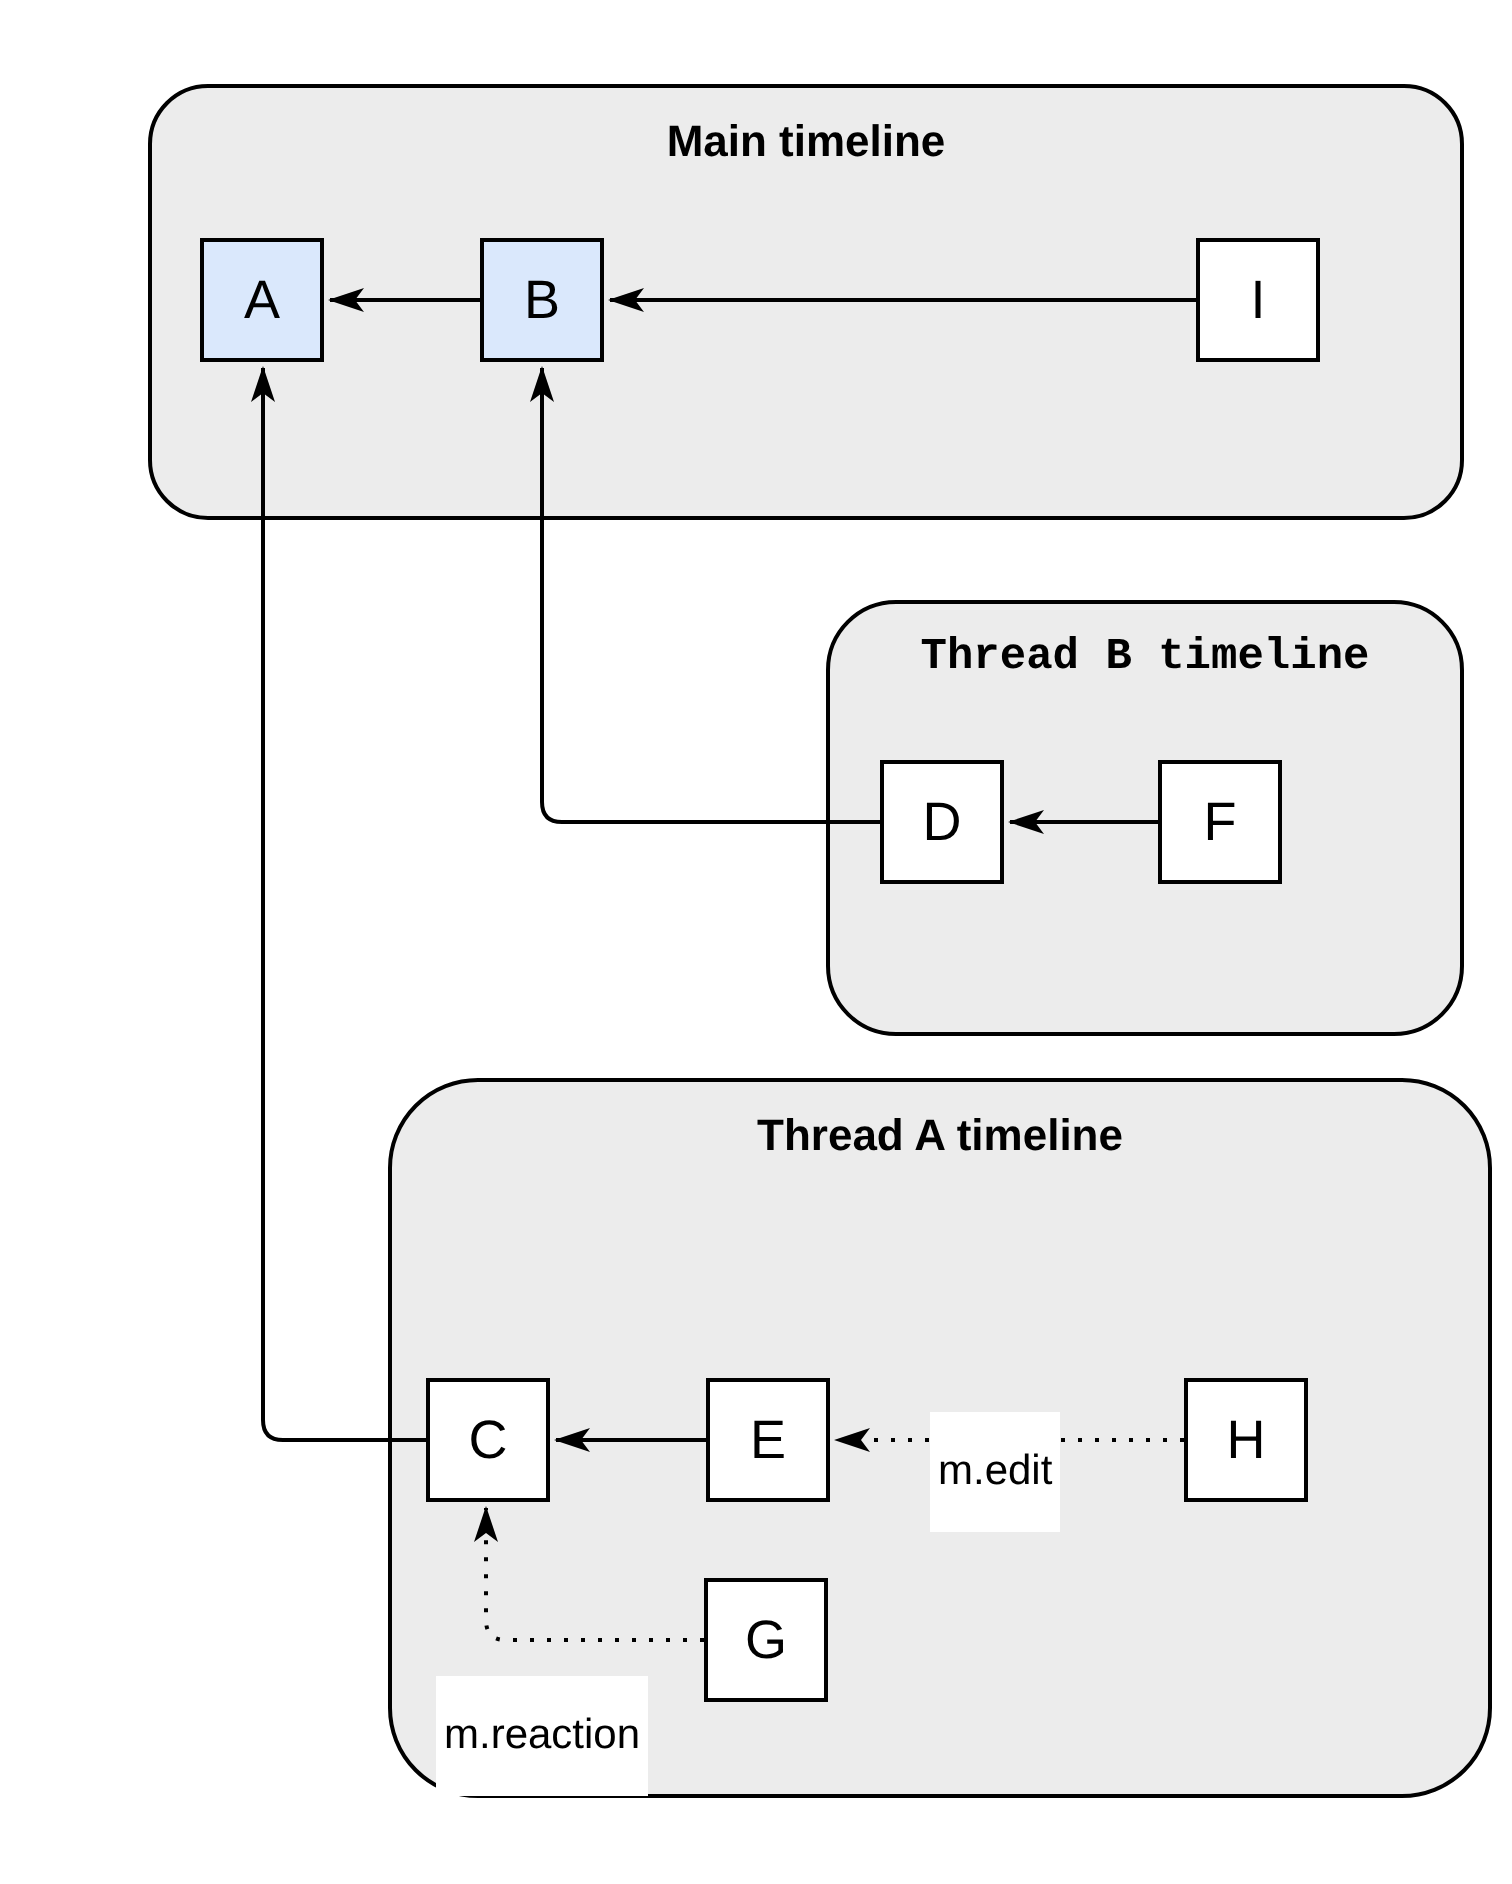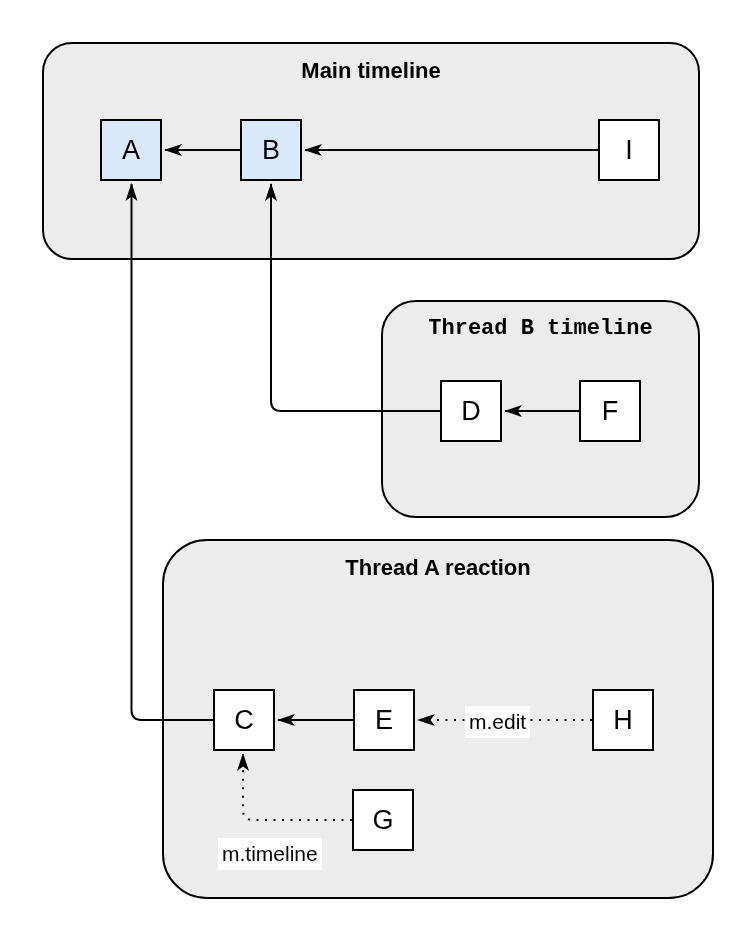--- a/index.html
+++ b/index.html
@@ -14,20 +14,21 @@
     height: 942px;
     background: #ffffff;
     overflow: hidden;
   }
   .container {
     position: absolute;
     background: #ececec;
     border: 2px solid #000000;
     box-sizing: border-box;
     z-index: 1;
+    margin-left: 32px;
   }
   .container-title {
     position: absolute;
     top: 14px;
     left: 0;
     width: 100%;
     text-align: center;
     font-size: 22px;
     font-weight: bold;
     color: #000000;
@@ -78,40 +79,40 @@
   }
   .node.highlight {
     background: #dae8fc;
   }
   .edge-label {
     position: absolute;
     background: #ffffff;
     color: #000000;
     font-size: 21px;
     line-height: 26px;
-    padding: 3px 4px;
+    padding: 17px 4px;
     white-space: nowrap;
     z-index: 3;
   }
   #label-medit { left: 465px; top: 706px; }
   #label-mreaction { left: 218px; top: 838px; }
 </style>
 </head>
 <body>
 
 <div class="canvas">
 
   <div class="container" id="container-main">
     <div class="container-title">Main timeline</div>
   </div>
   <div class="container" id="container-threadb">
     <div class="container-title">Thread B timeline</div>
   </div>
   <div class="container" id="container-threada">
-    <div class="container-title">Thread A reaction</div>
+    <div class="container-title">Thread A timeline</div>
   </div>
 
   <svg class="edges" width="756" height="942" viewBox="0 0 756 942">
     <defs>
       <marker id="arrowhead" markerUnits="userSpaceOnUse" markerWidth="20" markerHeight="14" refX="17" refY="7" orient="auto">
         <path d="M 18 7 L 0 1 L 4.5 7 L 0 13 Z" fill="#000000"></path>
       </marker>
     </defs>
 
     <path class="edge" d="M 598 150 L 305 150" marker-end="url(#arrowhead)"></path>
@@ -128,15 +129,15 @@
   <div class="node highlight" style="left:240px; top:119px;">B</div>
   <div class="node" style="left:598px; top:119px;">I</div>
   <div class="node" style="left:440px; top:380px;">D</div>
   <div class="node" style="left:579px; top:380px;">F</div>
   <div class="node" style="left:213px; top:689px;">C</div>
   <div class="node" style="left:353px; top:689px;">E</div>
   <div class="node" style="left:592px; top:689px;">H</div>
   <div class="node" style="left:352px; top:789px;">G</div>
 
   <div class="edge-label" id="label-medit">m.edit</div>
-  <div class="edge-label" id="label-mreaction">m.timeline</div>
+  <div class="edge-label" id="label-mreaction">m.reaction</div>
 
 </div>
 
 </body></html>

